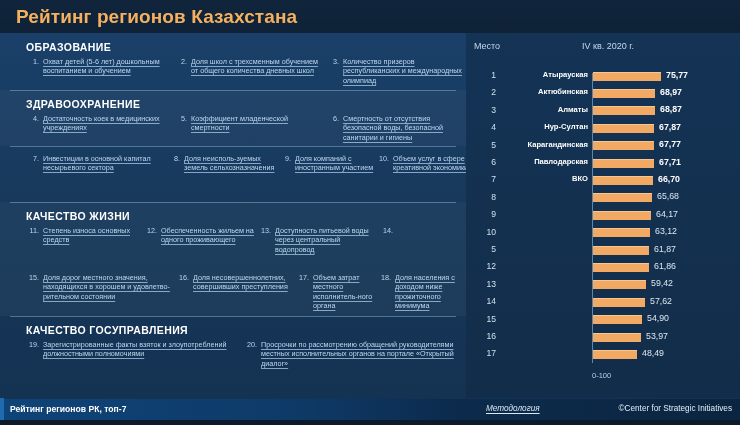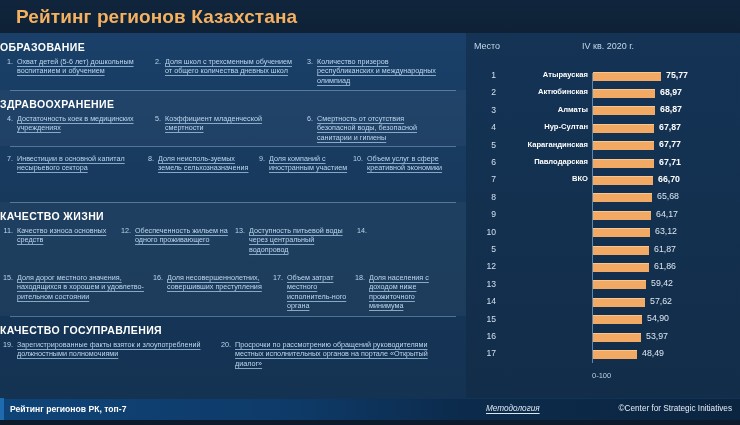--- a/index.html
+++ b/index.html
@@ -42,21 +42,21 @@
     width: 466px; height: 365px;
     background: #173b5e;
     background: linear-gradient(180deg,#1a4069 0%, #17395c 45%, #143252 100%);
     overflow: hidden;
   }
   .band {
     position: absolute;
     left: 0;
     width: 466px;
     box-sizing: border-box;
-    padding: 0 0;
+    padding: 0 26px;
   }
   .band.alt { background: rgba(255,255,255,0.035); }
   .band-rule {
     position: absolute;
     left: 10px;
     width: 446px;
     height: 1px;
     background: rgba(150,190,225,0.45);
   }
   .band-title {
@@ -285,21 +285,21 @@
             <span class="txt">Объем услуг в сфере креативной экономики</span>
           </div>
         </div>
       </div>
       <div class="band-rule" style="top: 169px;"></div>
       <div class="band alt" style="top: 169px; height: 114px; padding-top: 8px;">
         <div class="band-title">КАЧЕСТВО ЖИЗНИ</div>
         <div class="items" style="height: 90px;">
           <div class="item" style="left: 0px; top: 0px; width: 118px;">
             <span class="num">11.</span>
-            <span class="txt">Качество износа основных средств</span>
+            <span class="txt">Степень износа основных средств</span>
           </div>
           <div class="item" style="left: 118px; top: 0px; width: 122px;">
             <span class="num">12.</span>
             <span class="txt">Обеспеченность жильем на одного проживающего</span>
           </div>
           <div class="item" style="left: 232px; top: 0px; width: 122px;">
             <span class="num">13.</span>
             <span class="txt">Доступность питьевой воды через центральный водопровод</span>
           </div>
           <div class="item" style="left: 354px; top: 0px; width: 86px;">

